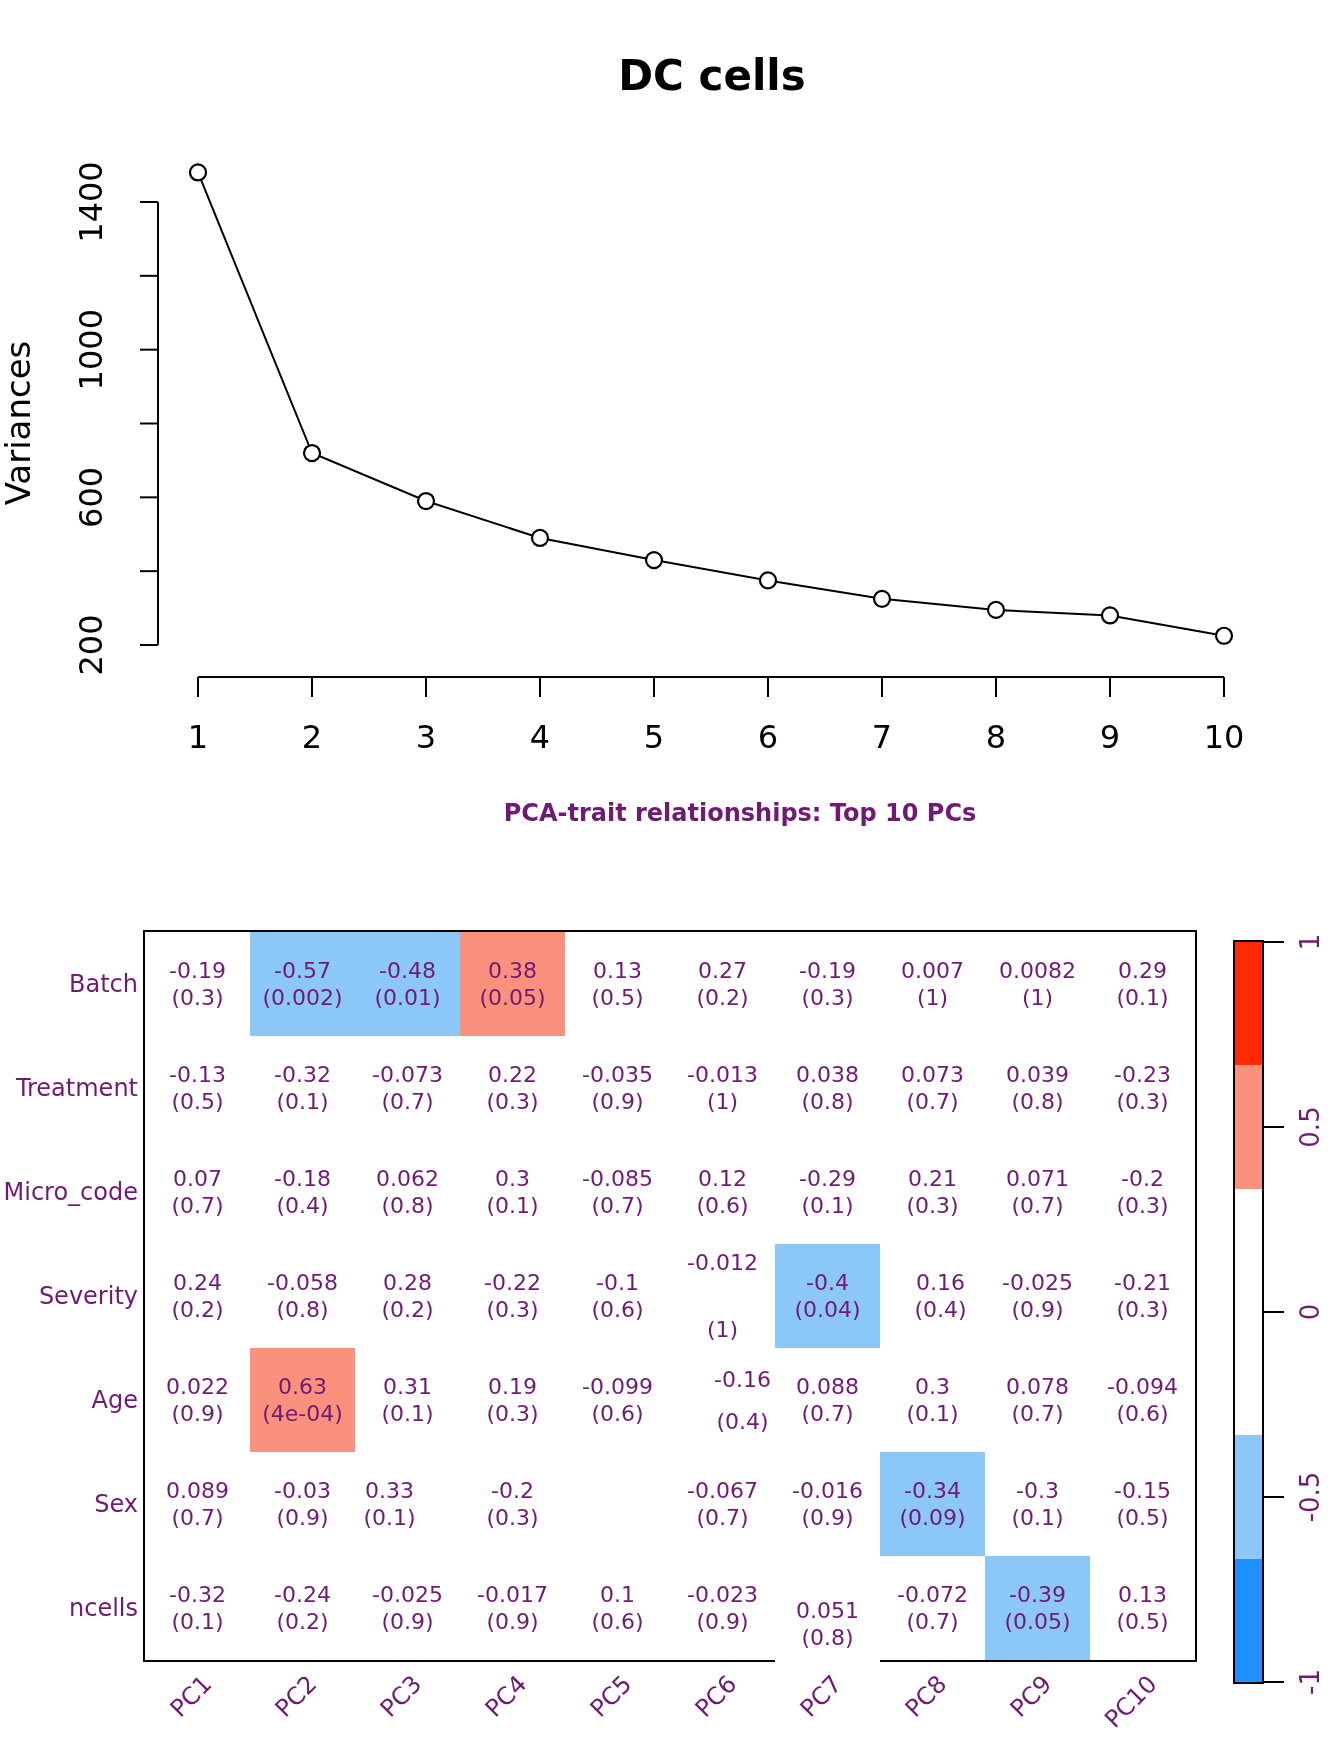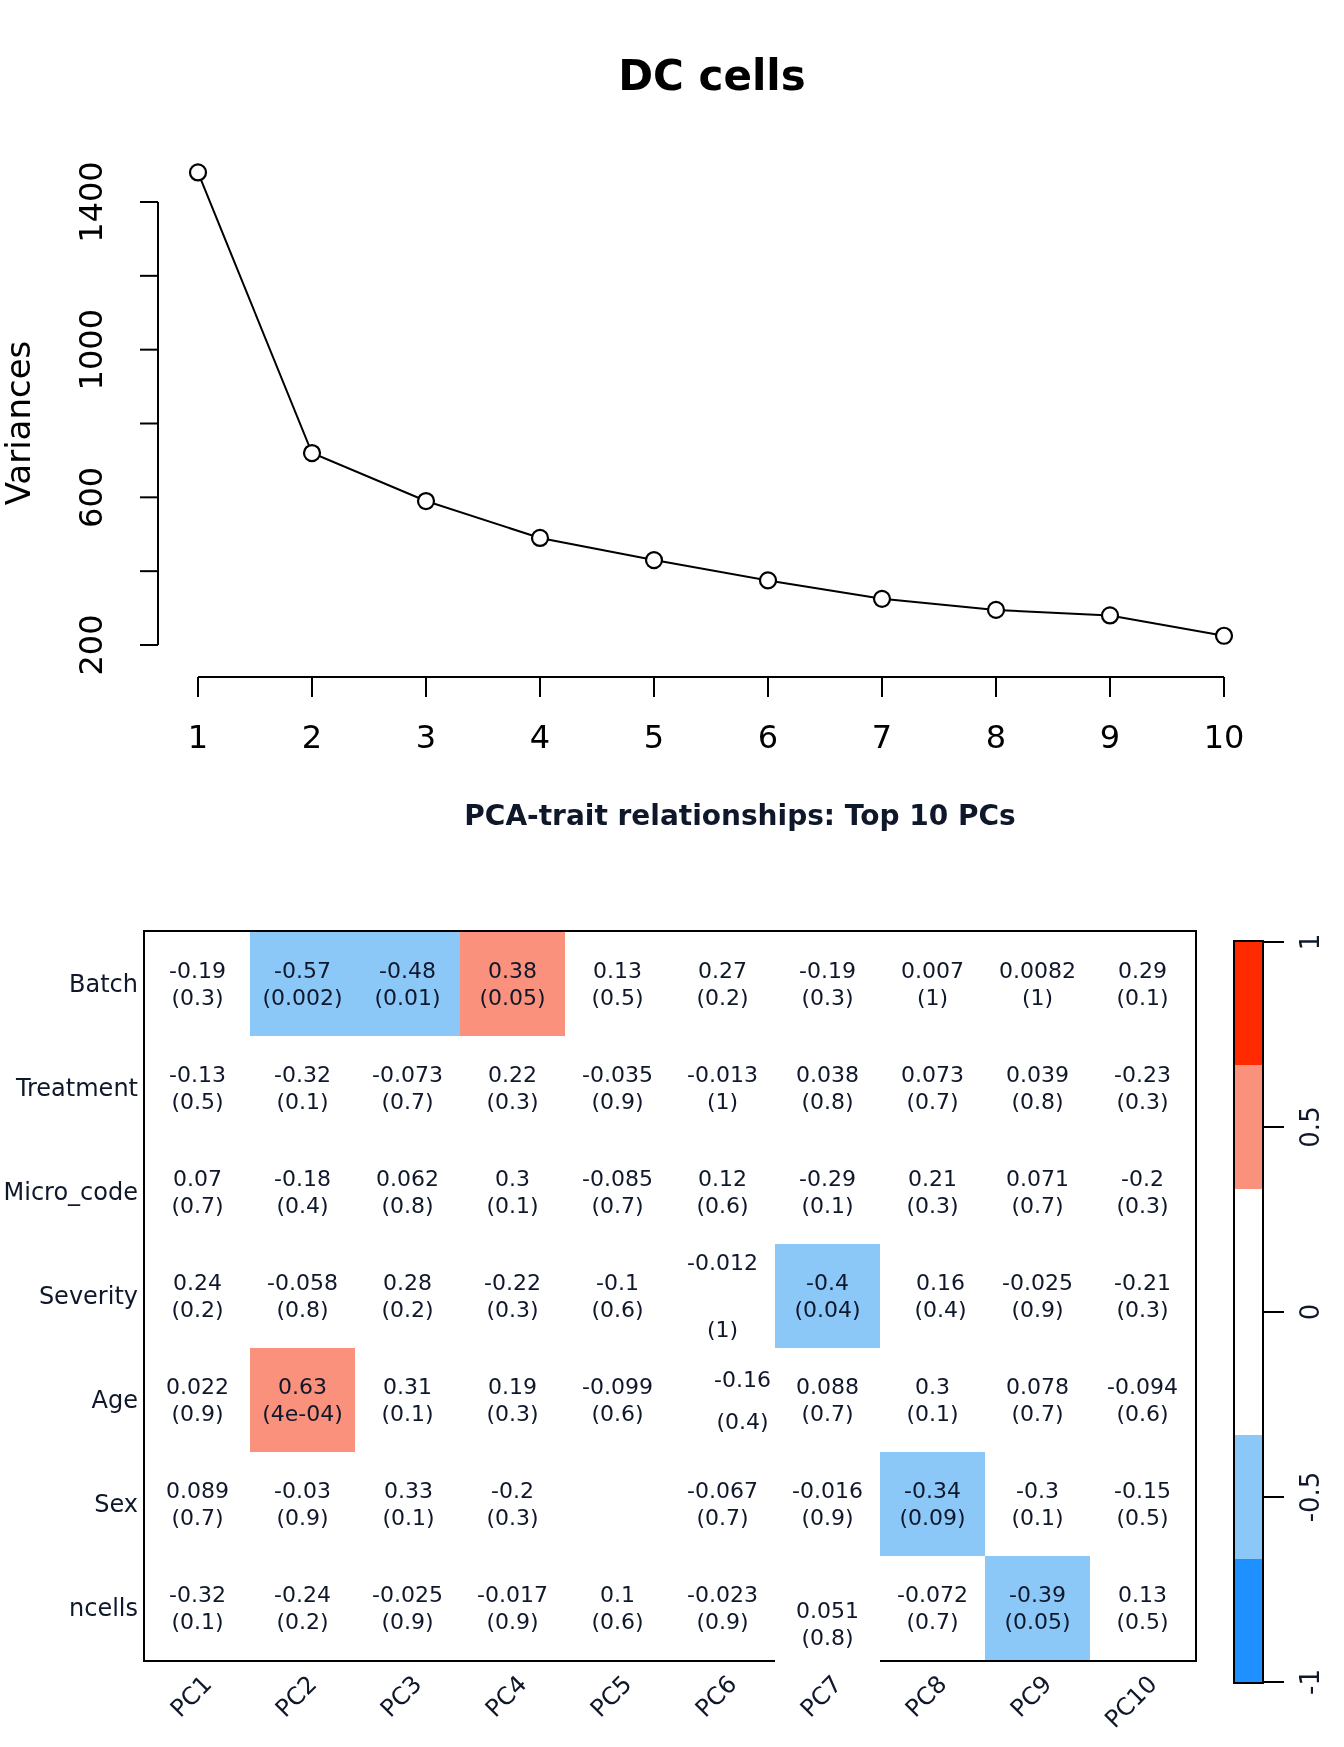--- a/index.html
+++ b/index.html
@@ -1,20 +1,20 @@
 <!DOCTYPE html>
 <html><head>
 <meta charset="utf-8">
 <style>
   html,body{margin:0;padding:0;background:#fff;}
   .page{position:relative;width:1344px;height:1747px;background:#ffffff;
-        font-family:"DejaVu Sans", sans-serif;color:#0f172a;overflow:hidden;}
+        font-family:"DejaVu Sans", sans-serif;color:#701a75;overflow:hidden;}
   svg text{font-family:"DejaVu Sans", sans-serif;fill:#000;}
   .hm-title{position:absolute;left:145px;top:799px;width:1190px;text-align:center;
-            font-size:28px;font-weight:bold;}
+            font-size:24px;font-weight:bold;}
   .hm-box{position:absolute;left:143px;top:930px;width:1050px;height:728px;
           border:2px solid #000;}
   .cell{position:absolute;width:105px;height:104px;display:flex;flex-direction:column;
         align-items:center;justify-content:center;font-size:22px;line-height:27px;
         text-align:center;}
   .rowlab{position:absolute;left:0;width:138px;height:104px;display:flex;
           align-items:center;justify-content:flex-end;font-size:24px;white-space:nowrap;}
   .collab-anchor{position:absolute;width:0;height:0;}
   .collab{position:absolute;right:0;top:0;white-space:nowrap;font-size:24px;
           transform:rotate(-45deg);transform-origin:100% 0%;}
@@ -288,21 +288,21 @@
         <div>(0.6)</div>
       </div>
       <div class="cell" style="left: 0px; top: 520px; background: rgb(255, 255, 255);">
         <div>0.089</div>
         <div>(0.7)</div>
       </div>
       <div class="cell" style="left: 105px; top: 520px; background: rgb(255, 255, 255);">
         <div>-0.03</div>
         <div>(0.9)</div>
       </div>
-      <div class="cell" style="left: 211px; top: 520px; background: rgb(255, 255, 255);">
+      <div class="cell" style="left: 192px; top: 520px; background: rgb(255, 255, 255);">
         <div>0.33</div>
         <div>(0.1)</div>
       </div>
       <div class="cell" style="left: 315px; top: 520px; background: rgb(255, 255, 255);">
         <div>-0.2</div>
         <div>(0.3)</div>
       </div>
       <div class="cell" style="left: 525px; top: 520px; background: rgb(255, 255, 255);">
         <div>-0.067</div>
         <div>(0.7)</div>

